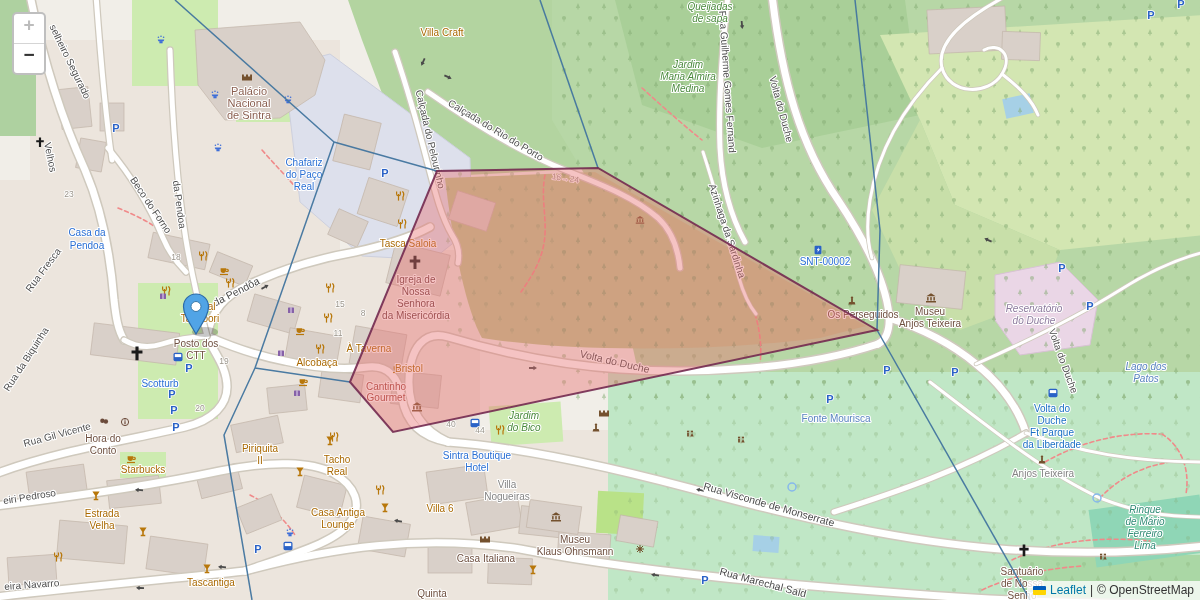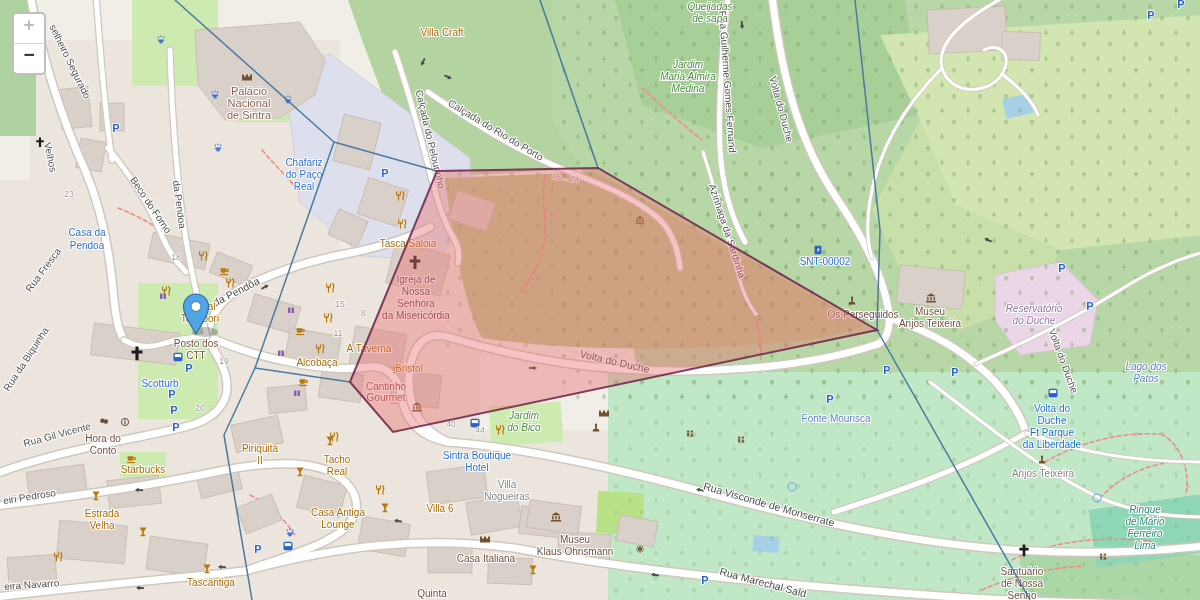--- a/index.html
+++ b/index.html
@@ -506,13 +506,22 @@
     <path d="M0,0 C-7.5,-13 -12.5,-19.5 -12.5,-27.5 A12.5,12.5 0 1 1 12.5,-27.5 C12.5,-19.5 7.5,-13 0,0 Z" fill="#51a4e6" stroke="#2b6aa8" stroke-width="1.2"></path>
     <circle cx="0" cy="-27.5" r="5" fill="#ffffff" stroke="#3878a8" stroke-width="1"></circle>
   </g>
 </svg>
 
 <div class="zoomctl">
   <a class="zbtn zdis">+</a>
   <a class="zbtn zsep">−</a>
 </div>
 
+<div class="attrib">
+  <span class="flag">
+        <span class="b" style="display:block"></span>
+        <span class="y" style="display:block"></span>
+      </span>
+  <span class="lnk">Leaflet</span>
+  <span>|</span>
+  <span>© OpenStreetMap</span>
 </div>
+</div>
 
 </body></html>

